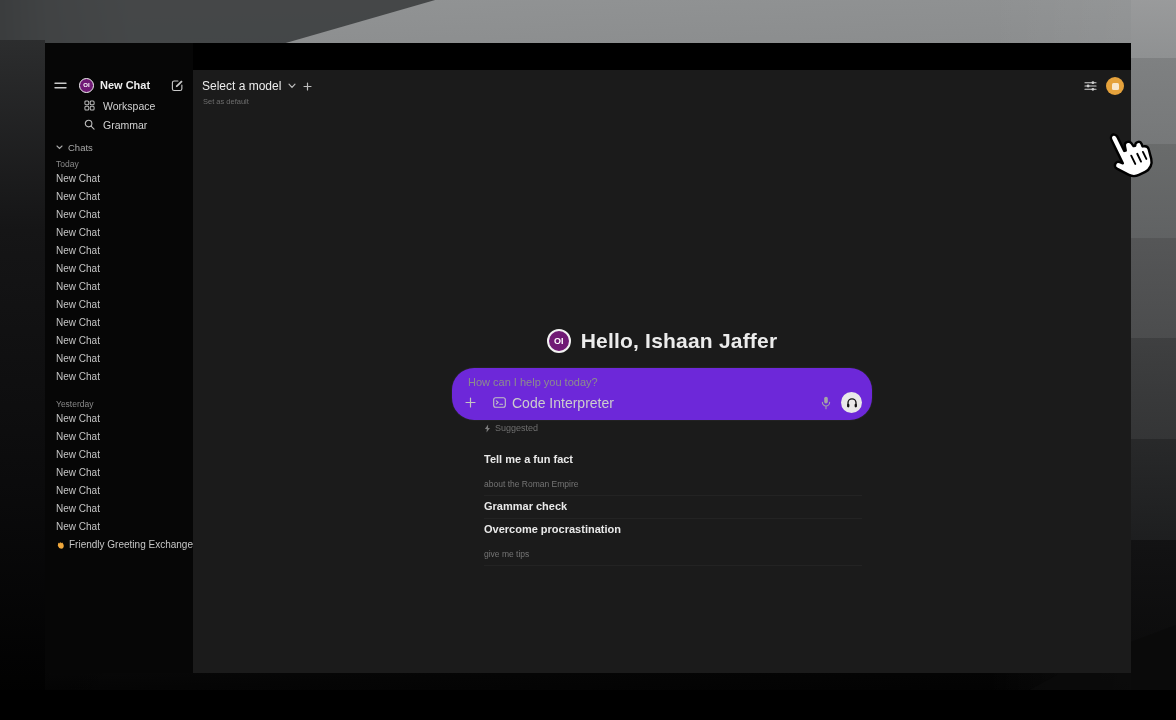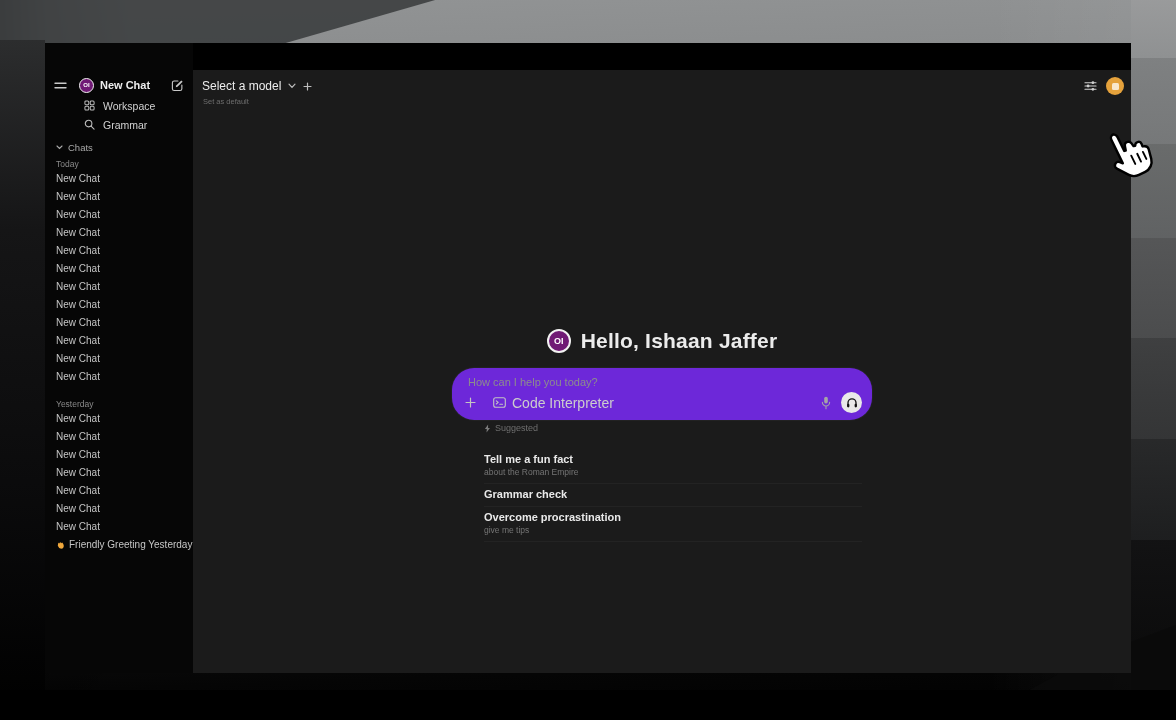--- a/index.html
+++ b/index.html
@@ -82,21 +82,21 @@
   .mic-btn { margin-left:auto; margin-right:10px; }
   .voice-btn { width:21px; height:21px; border-radius:50%; background:#e9e9e9; display:flex;
     align-items:center; justify-content:center; cursor:pointer; }
 
   
   .suggested { position:absolute; top:353px; left:50%; transform:translateX(-50%); width:420px;
     padding:0 10px 0 32px; }
   .sg-label { display:flex; align-items:center; gap:4px; font-size:9px; color:#6f6f6f; margin-bottom:16px; }
   .prompt { padding:4px 0 5px; border-bottom:1px solid rgba(255,255,255,.035); cursor:pointer; }
   .prompt-title { font-size:11px; font-weight:600; color:#e9e9e9; line-height:13px; }
-  .prompt-sub { font-size:8.5px; color:#757575; line-height:11px; margin-top:1px; }
+  .prompt-sub { font-size:8.5px; color:#757575; line-height:11px; margin-top:13px; }
 
   
   .cursor { position:absolute; left:1102px; top:126px; width:54px; height:60px; z-index:40;
     pointer-events:none; }
 
   svg { display:block; }
 </style>
 </head>
 <body>
 
@@ -212,21 +212,21 @@
 
           <div class="chat-item">New Chat</div>
         </div>
 
       <div class="chat-item chat-item-named">
         <span>
           <svg width="9" height="9" viewBox="0 0 10 10">
               <path fill="#f0a83c" d="M2 5.2q0-3 1.4-3.6l.9 1.2.9-1.6 1 1.4.8-1 .9 1.5q.9 1.4.7 3.1-.3 2.5-2.8 2.5-2.5 0-3.8-3.5z"></path>
             </svg>
         </span>
-        <span>Friendly Greeting Yesterday</span>
+        <span>Friendly Greeting Exchange</span>
       </div>
     </div>
 
     <div class="main">
 
       <div class="model-row">
         <span class="model-label">Select a model</span>
         <span>
           <svg width="8" height="6" viewBox="0 0 8 6">
               <path d="M1 1.2L4 4.4l3-3.2" stroke="#bdbdbd" stroke-width="1.2" fill="none" stroke-linecap="round"></path>

